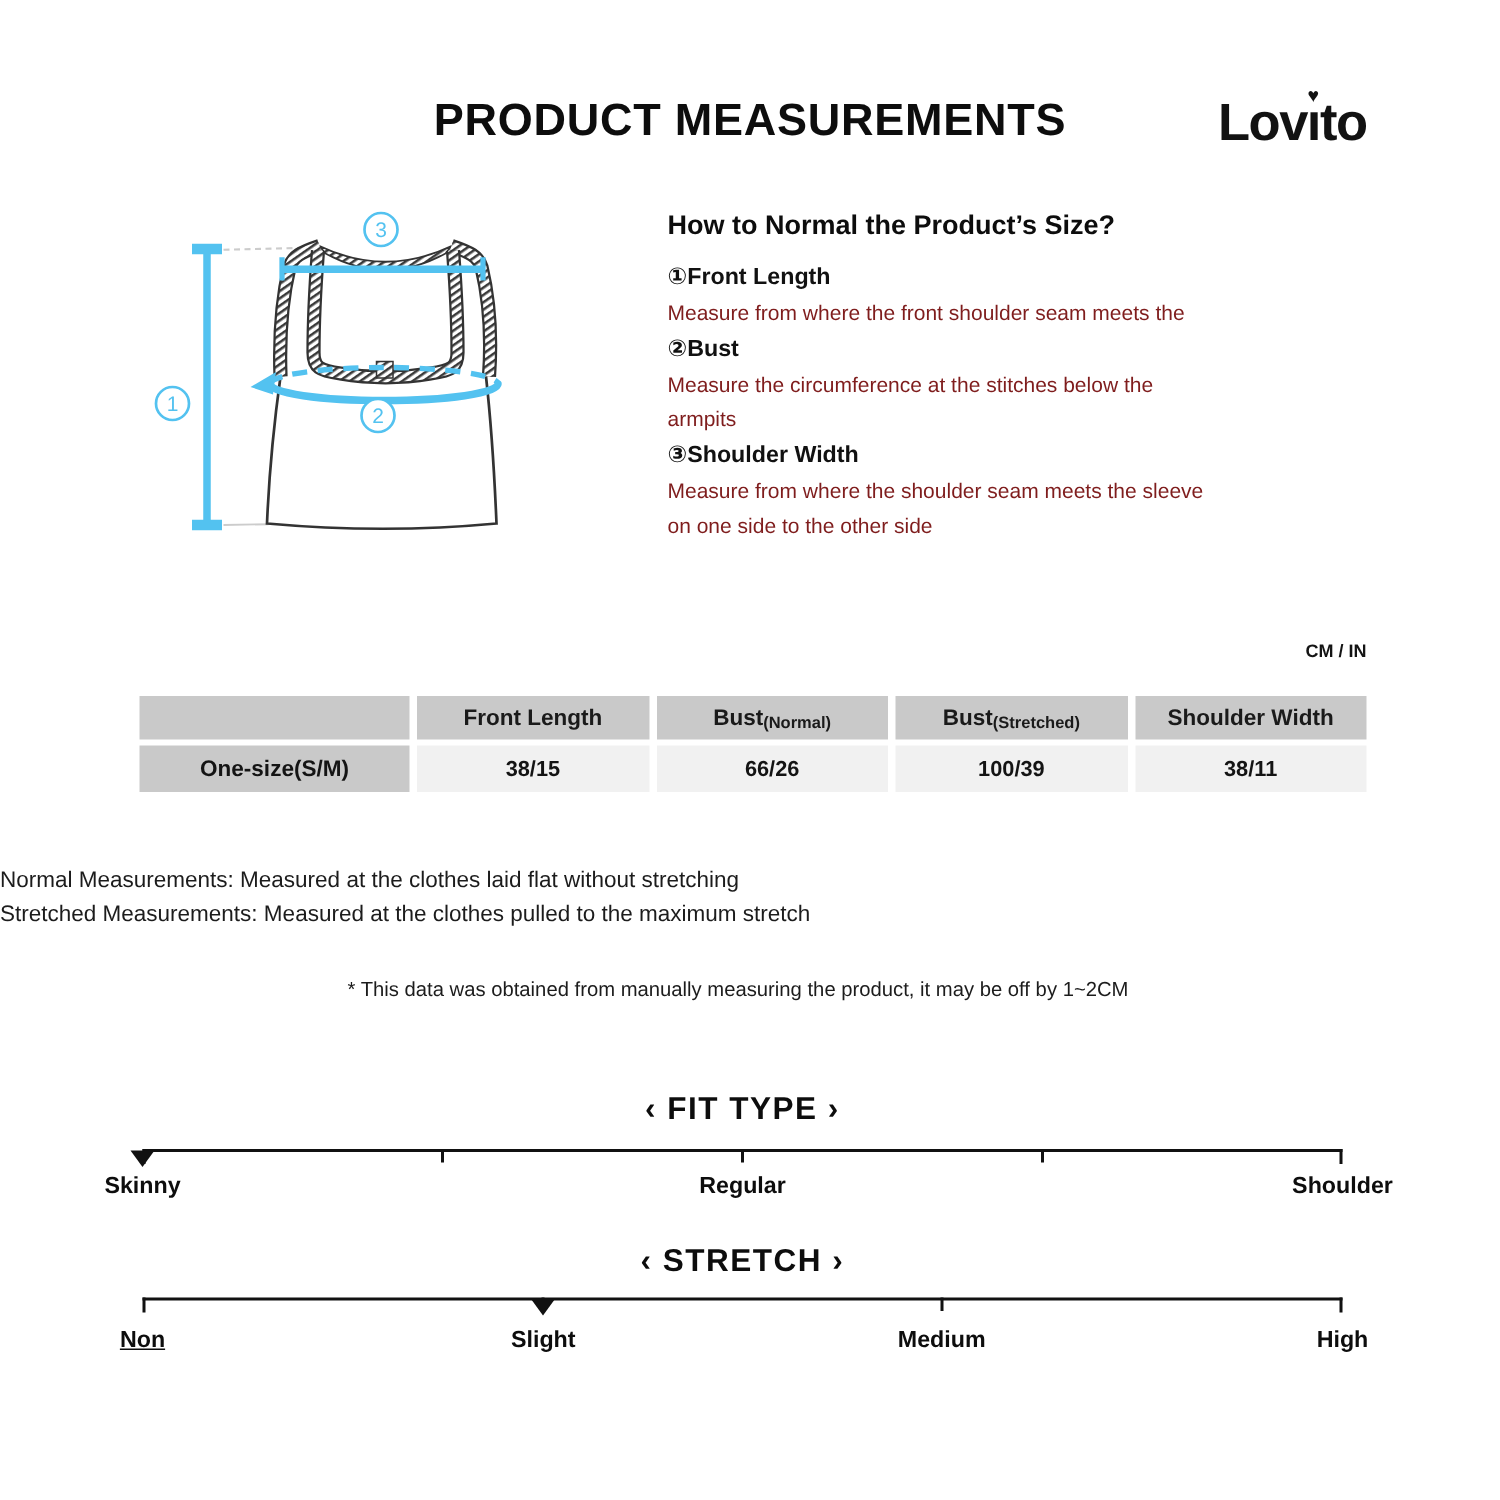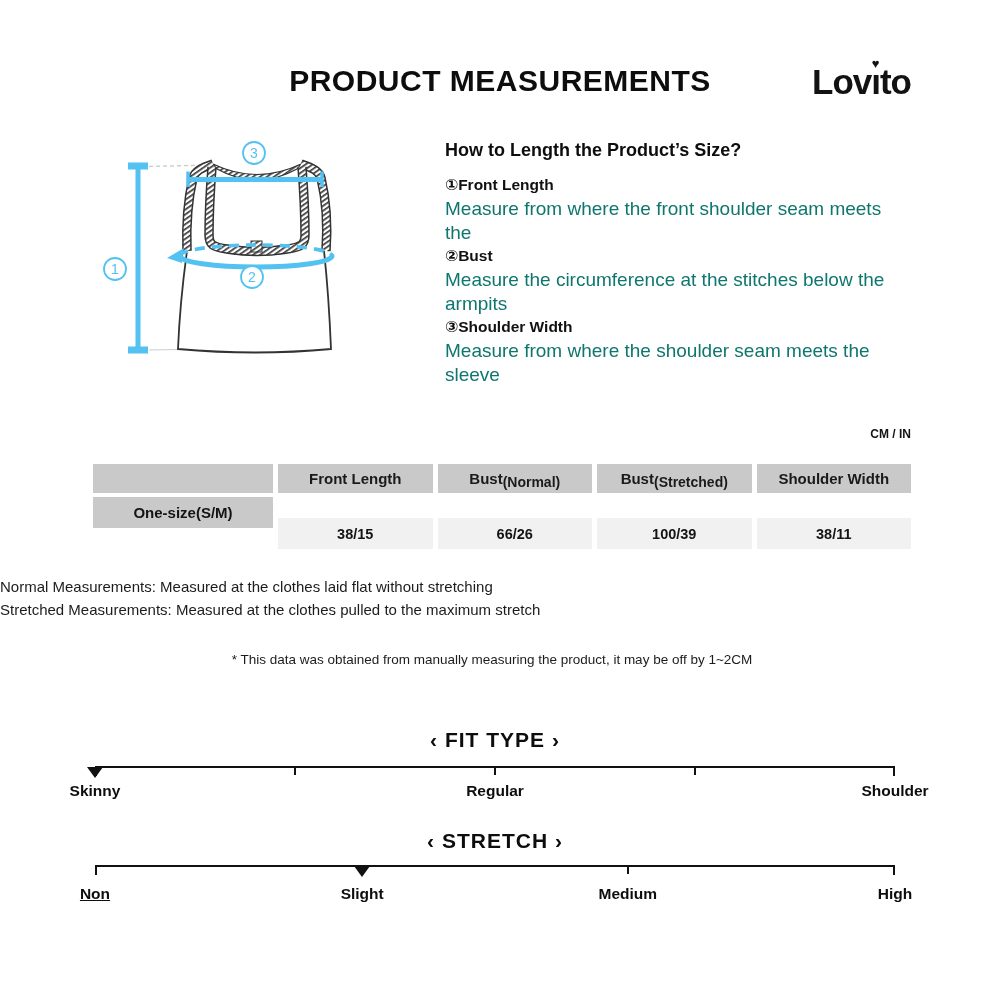--- a/index.html
+++ b/index.html
@@ -14,37 +14,37 @@
   .iwrap{position:relative;display:inline-block;}
   .heart{position:absolute;left:50%;top:-6px;transform:translateX(-50%);font-size:13px;letter-spacing:0;}
 
   
   .diagram{position:absolute;left:95px;top:135px;}
 
   
   .howto{position:absolute;left:445px;top:140px;width:462px;}
   .howto-title{font-size:18px;font-weight:bold;color:#0d0d0d;margin-bottom:12px;}
   .howto-item-head{font-size:15.5px;font-weight:bold;color:#111;line-height:24px;}
-  .howto-item-desc{font-size:19px;color:#0f766e;line-height:23.5px;}
+  .howto-item-desc{font-size:14px;color:#7f1d1d;line-height:23.5px;}
   .howto-item-desc span{display:block;}
 
   
   .units{position:absolute;top:427px;left:0;width:911px;text-align:right;
          font-size:12px;font-weight:bold;color:#141414;}
 
   
   .size-table{position:absolute;left:93px;top:464px;width:818px;display:grid;
               grid-template-columns:180px repeat(4,1fr);gap:4px 5px;}
   .size-table .th{background:#c9c9c9;height:29px;display:flex;align-items:center;justify-content:center;
                   font-size:15px;font-weight:bold;color:#1a1a1a;}
-  .size-table .th .sub{font-size:14px;margin-top:6px;}
+  .size-table .th .sub{font-size:11px;margin-top:6px;}
   .size-table .rowhead{background:#c9c9c9;height:31px;display:flex;align-items:center;justify-content:center;
                   font-size:15px;font-weight:bold;color:#141414;}
   .size-table .td{background:#f1f1f1;height:31px;display:flex;align-items:center;justify-content:center;
-                  font-size:14.5px;font-weight:600;color:#141414;margin-top:21px;}
+                  font-size:14.5px;font-weight:600;color:#141414;}
 
   
   .notes{position:absolute;top:575px;left:0;width:1000px;
          font-size:15px;font-weight:500;color:#1c1c1c;line-height:23px;}
   .disclaimer{position:absolute;top:652px;left:0;width:984px;text-align:center;
          font-size:13.5px;font-weight:500;color:#1c1c1c;}
 
   
   .scale{position:absolute;left:95px;width:800px;height:86px;}
   .scale-fit{top:728px;}
@@ -122,41 +122,42 @@
       <circle cx="157" cy="142" r="11" fill="#ffffff" stroke="#53c2f0" stroke-width="1.8"></circle>
       <text x="157" y="147" text-anchor="middle" font-size="14" fill="#53c2f0">2</text>
     </g>
     <g>
       <circle cx="159" cy="18" r="11" fill="#ffffff" stroke="#53c2f0" stroke-width="1.8"></circle>
       <text x="159" y="23" text-anchor="middle" font-size="14" fill="#53c2f0">3</text>
     </g>
   </svg>
 
   <div class="howto">
-    <div class="howto-title">How to Length the Product’s Size?</div>
+    <div class="howto-title">How to Normal the Product’s Size?</div>
 
     <div class="howto-item">
       <div class="howto-item-head"><span>①</span><span>Front Length</span></div>
       <div class="howto-item-desc">
           <span>Measure from where the front shoulder seam meets the</span>
         </div>
     </div>
 
     <div class="howto-item">
       <div class="howto-item-head"><span>②</span><span>Bust</span></div>
       <div class="howto-item-desc">
           <span>Measure the circumference at the stitches below the</span>
           <span>armpits</span>
         </div>
     </div>
 
     <div class="howto-item">
       <div class="howto-item-head"><span>③</span><span>Shoulder Width</span></div>
       <div class="howto-item-desc">
           <span>Measure from where the shoulder seam meets the sleeve</span>
+          <span>on one side to the other side</span>
         </div>
     </div>
   </div>
 
   <div class="units">CM / IN</div>
 
   <div class="size-table">
     <div class="th"></div>
     <div class="th">
         <span>Front Length</span>

